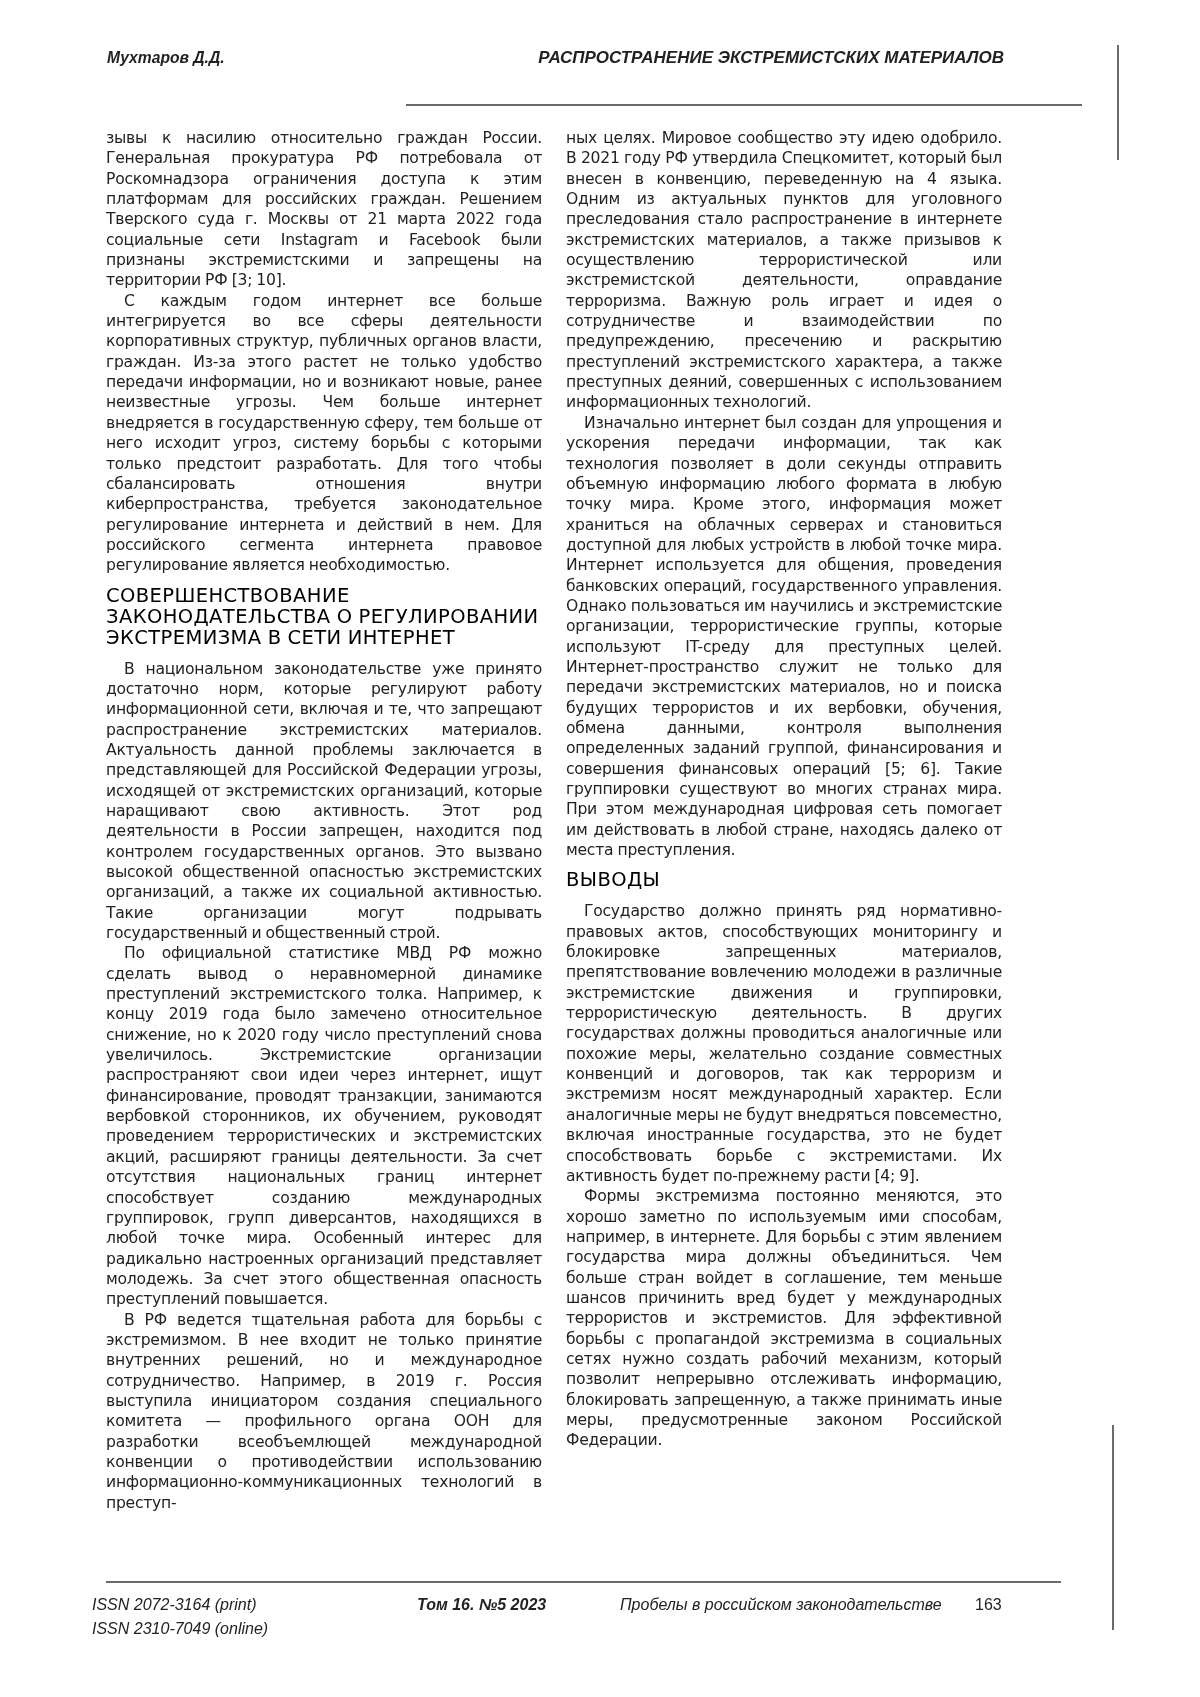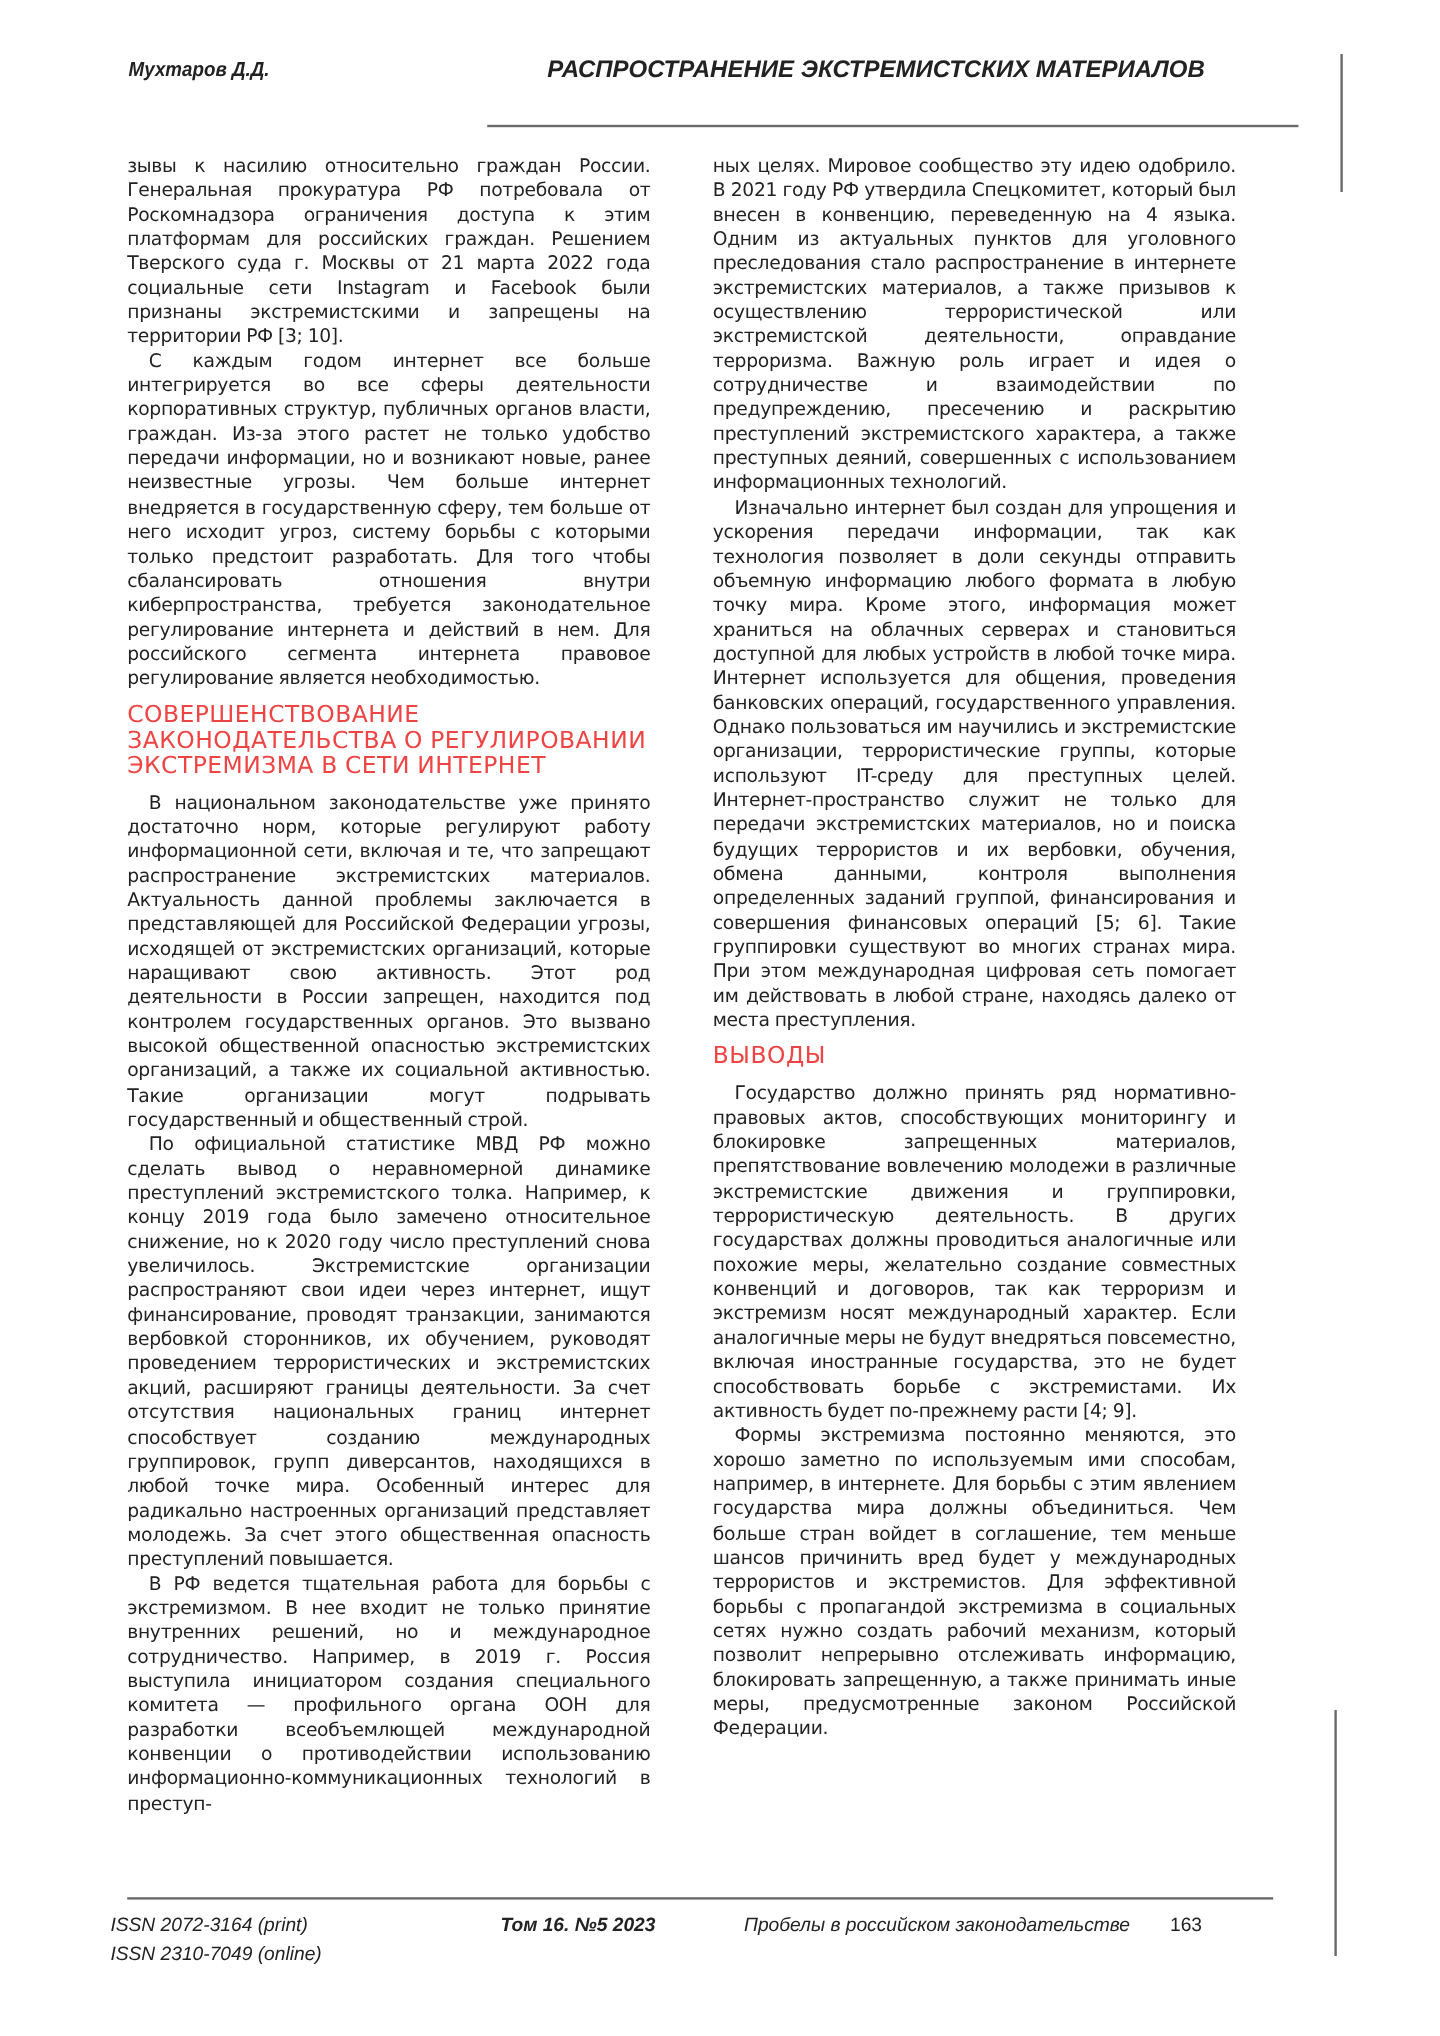--- a/index.html
+++ b/index.html
@@ -13,40 +13,40 @@
   .run-author {
     position: absolute; left: 107px; top: 48px;
     font-family: "Liberation Sans", sans-serif;
     font-style: italic; font-weight: bold; font-size: 17px; color: #222;
     transform: scaleX(0.92); transform-origin: left top;
   }
   .run-title {
     position: absolute; right: 196px; top: 44px; width: 600px;
     text-align: right;
     font-family: "Liberation Sans", sans-serif;
-    font-style: italic; font-weight: bold; font-size: 20px; line-height: 28px;
+    font-style: italic; font-weight: bold; font-size: 17px; line-height: 28px;
     color: #222;
   }
   .hrule { position: absolute; height: 2px; background: #6a6a6a; }
   .vrule { position: absolute; width: 2px; background: #6a6a6a; }
 
   .col {
     position: absolute; top: 128px; width: 436px;
     font-size: 15.6px; line-height: 20.35px; color: #222;
     text-align: justify; hyphens: manual;
     letter-spacing: -0.25px; word-spacing: -0.5px;
   }
   .col-left { left: 106px; }
-  .col-right { left: 566px; margin-left: 28px; }
+  .col-right { left: 566px; }
   .col p { margin: 0; text-indent: 18px; }
   .col p.noindent { text-indent: 0; }
   .col h2 {
     margin: 9px 0 11px 0; font-weight: normal;
     font-size: 19.5px; line-height: 21px; letter-spacing: 0.4px;
-    text-align: left; color: #ef4444;
+    text-align: left; color: #000000;
   }
 
   .foot {
     position: absolute; top: 1593px;
     font-family: "Liberation Sans", sans-serif; font-style: italic;
     font-size: 16px; line-height: 24px; color: #222;
   }
   .foot-issn { left: 92px; }
   .foot-vol { left: 417px; font-weight: bold; }
   .foot-journal { left: 620px; }

